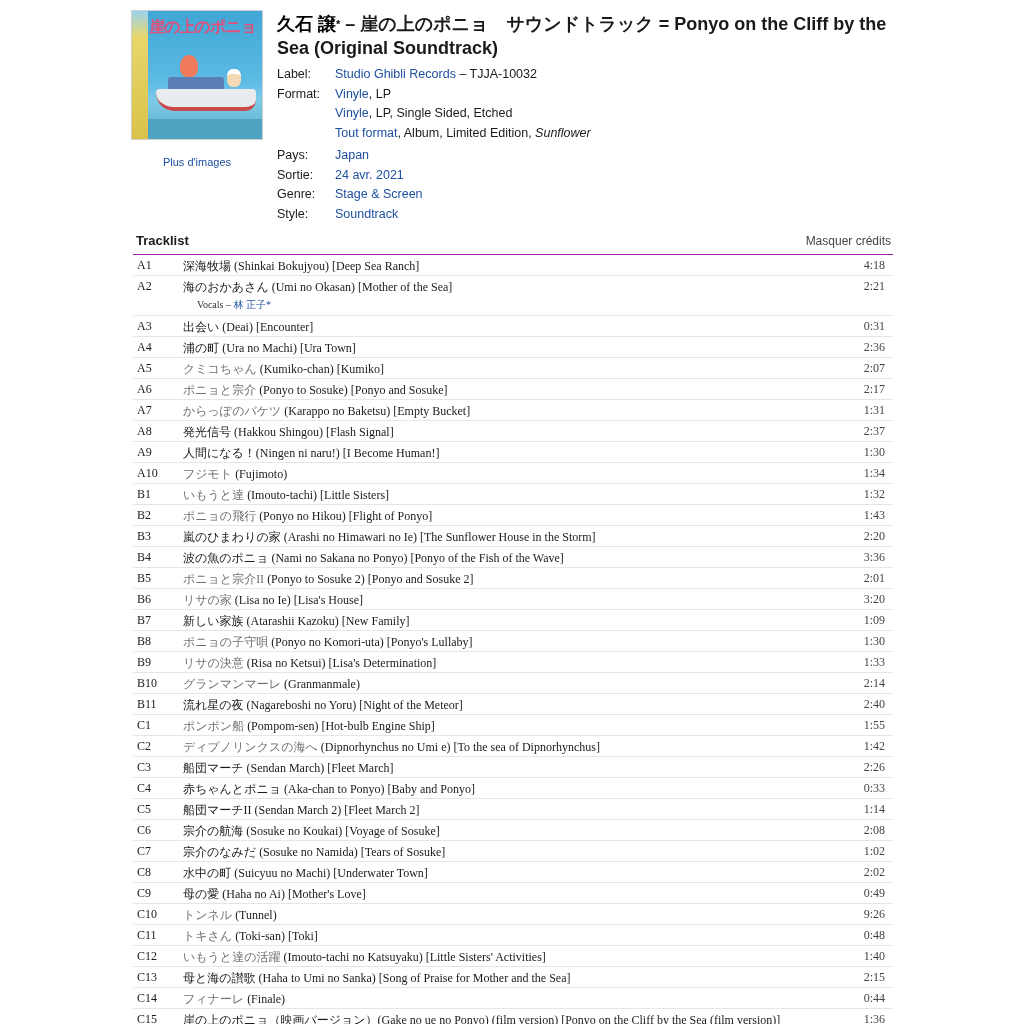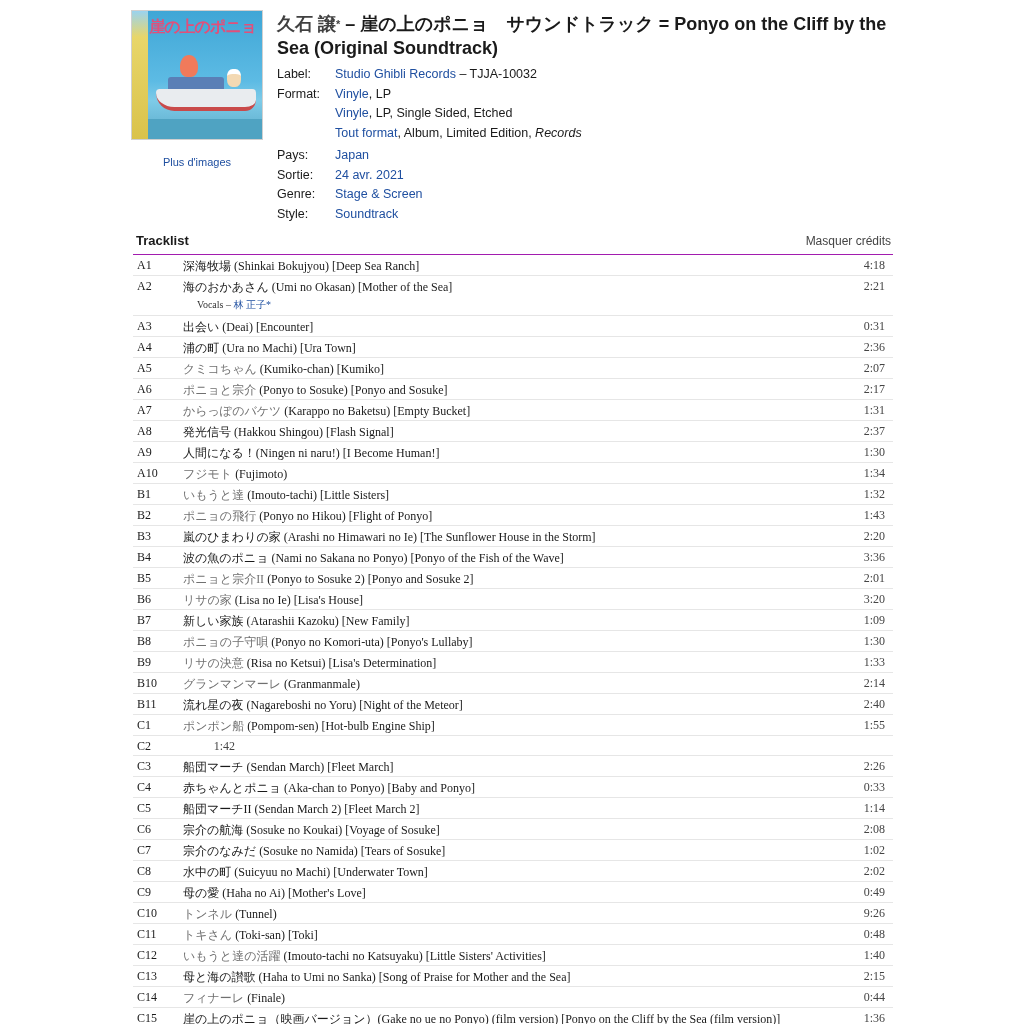--- a/index.html
+++ b/index.html
@@ -17,21 +17,21 @@
   .cover .cover-title { position: absolute; right: 6px; top: 6px; font-size: 16px; color: #e24f7a; font-weight: bold; letter-spacing: -1px; text-align: center; }
   .cover .boat { position: absolute; left: 24px; top: 78px; width: 100px; height: 22px; background: #e9ecef; border-radius: 4px 4px 12px 20px; border-bottom: 4px solid #c94a4a; }
   .cover .boat-top { position: absolute; left: 36px; top: 66px; width: 56px; height: 16px; background: #5a7fb6; border-radius: 3px; }
   .cover .ponyo { position: absolute; left: 48px; top: 44px; width: 18px; height: 22px; background: #f07a5b; border-radius: 50% 50% 40% 40%; }
   .cover .sosuke { position: absolute; left: 95px; top: 58px; width: 14px; height: 18px; background: #f3d9b3; border-top: 5px solid #ffffff; border-radius: 40%; }
   .cover .water { position: absolute; left: 16px; top: 108px; width: 116px; height: 22px; background: #4fa3c2; }
   .more-images { display: block; text-align: center; font-size: 11px; margin-top: 16px; }
 
   .header { position: absolute; left: 277px; top: 12px; width: 610px; }
   .title { font-size: 18px; font-weight: bold; line-height: 24px; color: #1a1a1a; }
-  .title .artist { color: #404040; text-align: right; }
+  .title .artist { color: #000000; text-align: right; }
   .title .star { font-size: 11px; vertical-align: top; }
 
   .profile { margin-top: 5px; font-size: 12.5px; }
   .prow { display: flex; line-height: 19.5px; }
   .prow .plabel { width: 58px; color: #1a1a1a; }
   .prow .pval { color: #1a1a1a; }
   .prow.gap { margin-top: 3px; }
 
   .tracklist { position: absolute; left: 133px; top: 232px; width: 760px; }
   .tl-head { display: flex; justify-content: space-between; align-items: flex-end; height: 23px; border-bottom: 1px solid #a21caf; }
@@ -69,21 +69,21 @@
   <div class="profile">
     <div class="prow">
       <span class="plabel">Label:</span>
       <span class="pval"><a>Studio Ghibli Records</a><span> – TJJA-10032</span></span>
     </div>
     <div class="prow">
       <span class="plabel">Format:</span>
       <span class="pval">
         <div><a>Vinyle</a><span>, LP</span></div>
         <div><a>Vinyle</a><span>, LP, Single Sided, Etched</span></div>
-        <div><a>Tout format</a><span>, Album, Limited Edition, </span><i>Records</i></div>
+        <div><a>Tout format</a><span>, Album, Limited Edition, </span><i>Sunflower</i></div>
       </span>
     </div>
     <div class="prow gap">
       <span class="plabel">Pays:</span>
       <a>Japan</a>
     </div>
     <div class="prow">
       <span class="plabel">Sortie:</span>
       <a>24 avr. 2021</a>
     </div>
@@ -209,20 +209,21 @@
         <span class="tt"><span>流れ星の夜</span><span> (Nagareboshi no Yoru) [Night of the Meteor]</span></span>
         <span class="dur">2:40</span>
       </div>
       <div class="track">
         <span class="pos">C1</span>
         <span class="tt"><span class="jp-light">ポンポン船</span><span> (Pompom-sen) [Hot-bulb Engine Ship]</span></span>
         <span class="dur">1:55</span>
       </div>
       <div class="track">
         <span class="pos">C2</span>
+        <span class="tt"><span class="jp-light">ディプノリンクスの海へ</span><span> (Dipnorhynchus no Umi e) [To the sea of Dipnorhynchus]</span></span>
         <span class="dur">1:42</span>
       </div>
       <div class="track">
         <span class="pos">C3</span>
         <span class="tt"><span>船団マーチ</span><span> (Sendan March) [Fleet March]</span></span>
         <span class="dur">2:26</span>
       </div>
       <div class="track">
         <span class="pos">C4</span>
         <span class="tt"><span>赤ちゃんとポニョ</span><span> (Aka-chan to Ponyo) [Baby and Ponyo]</span></span>

